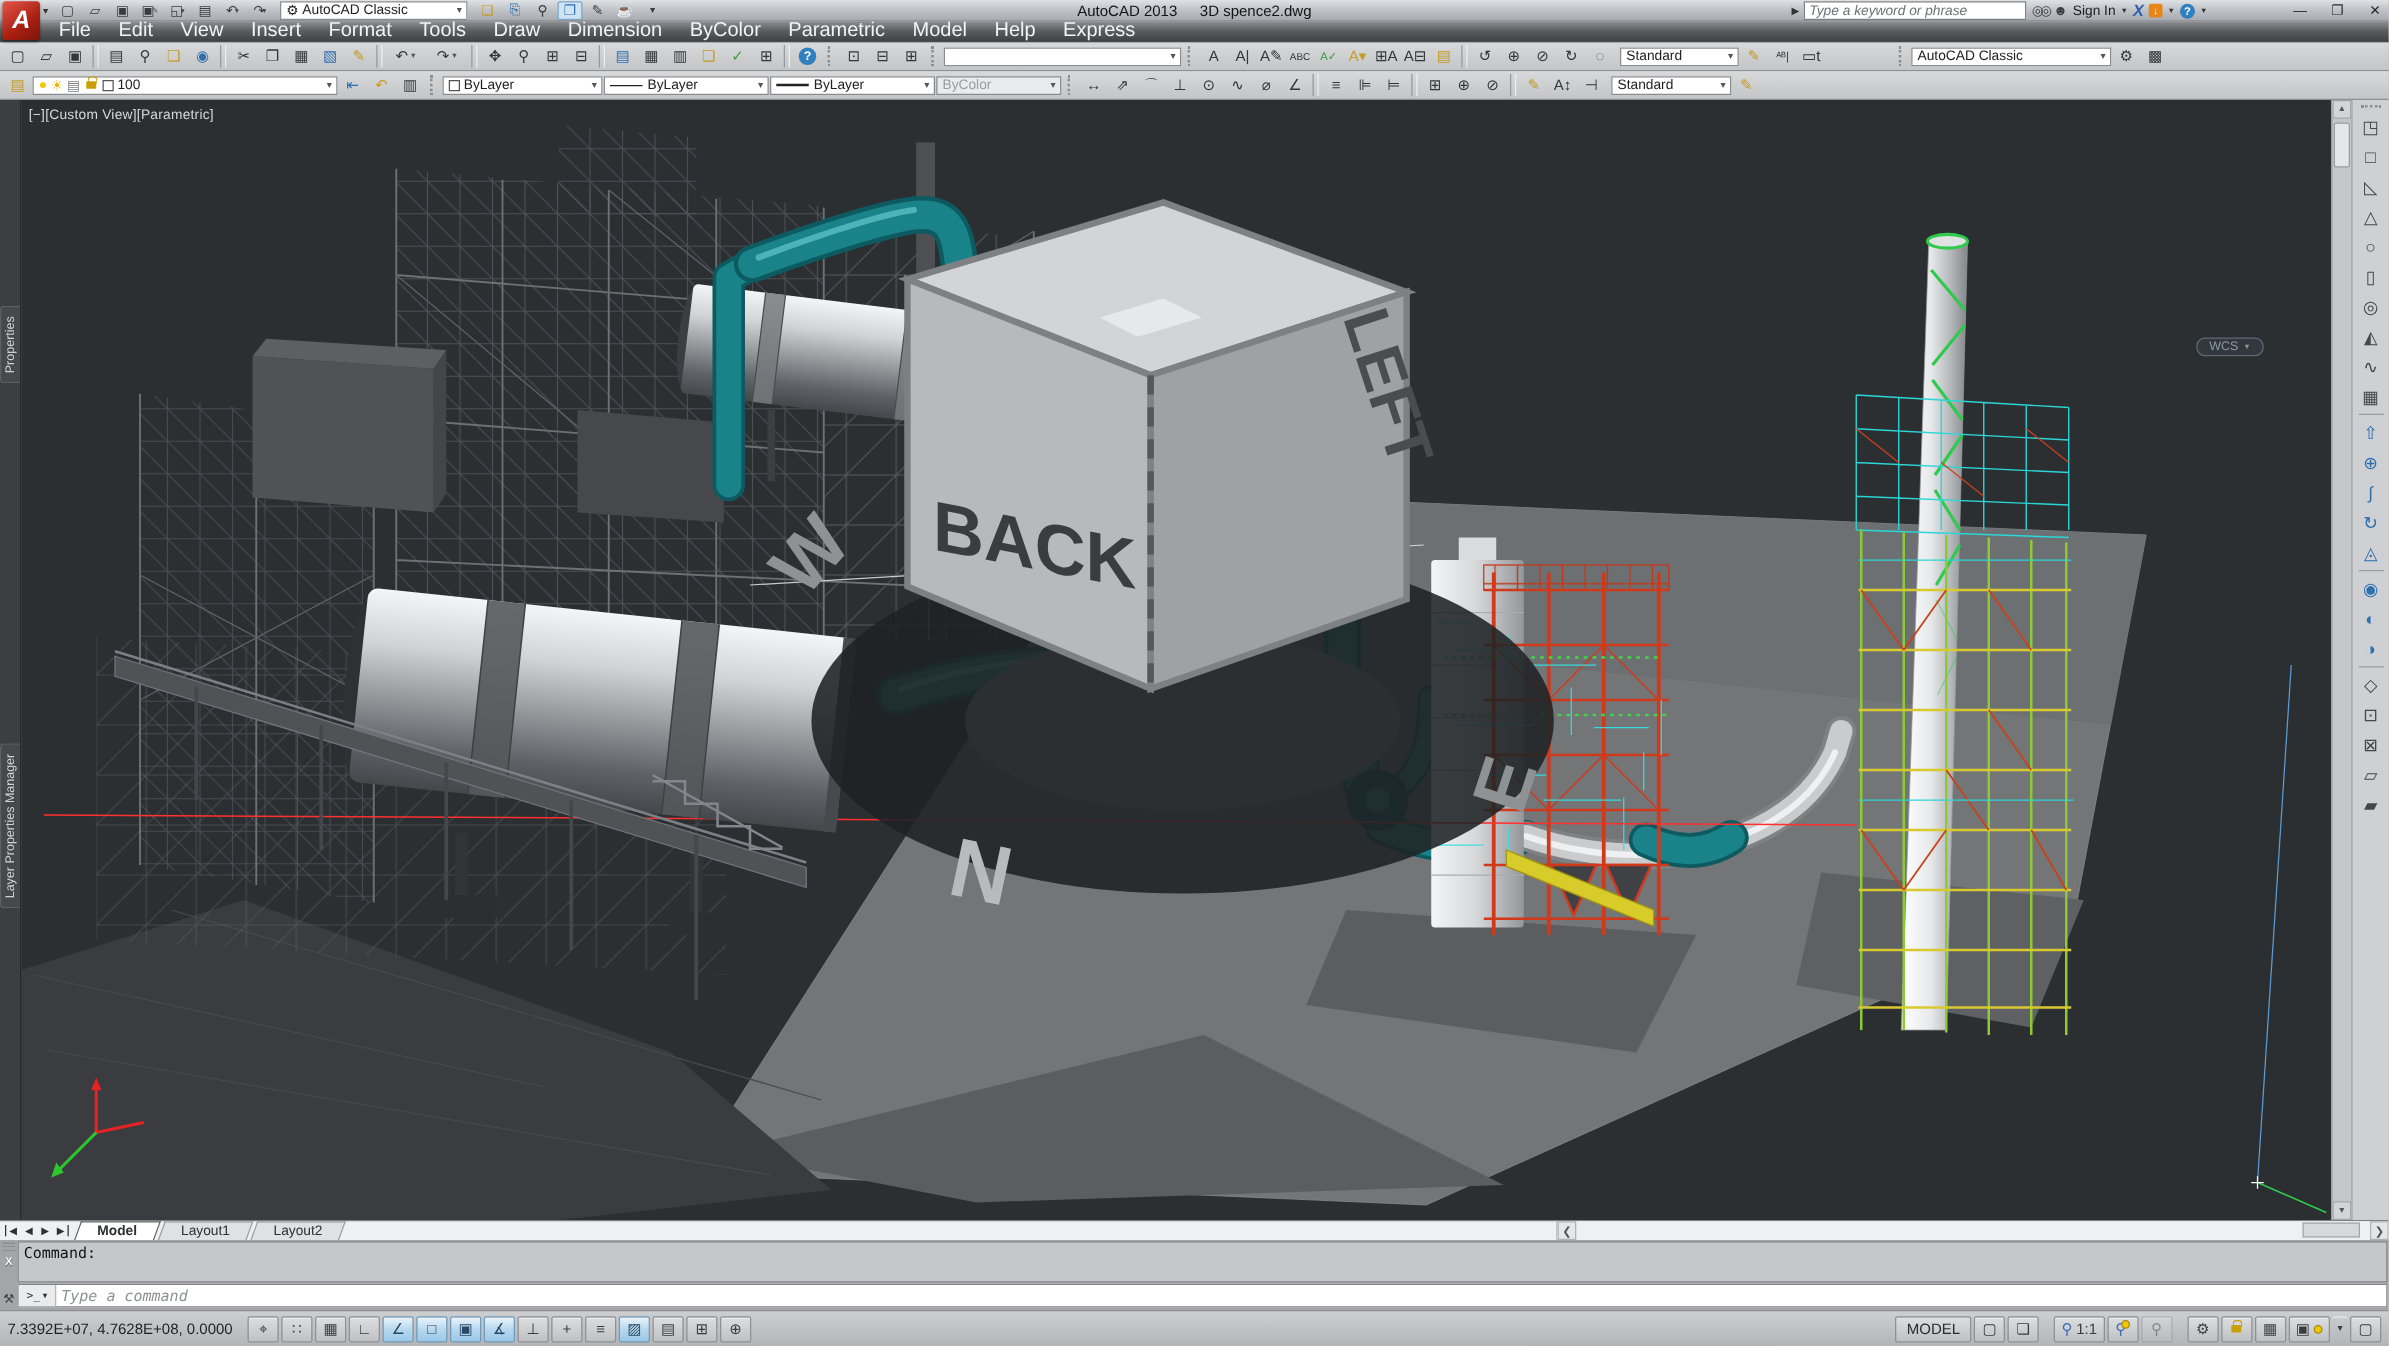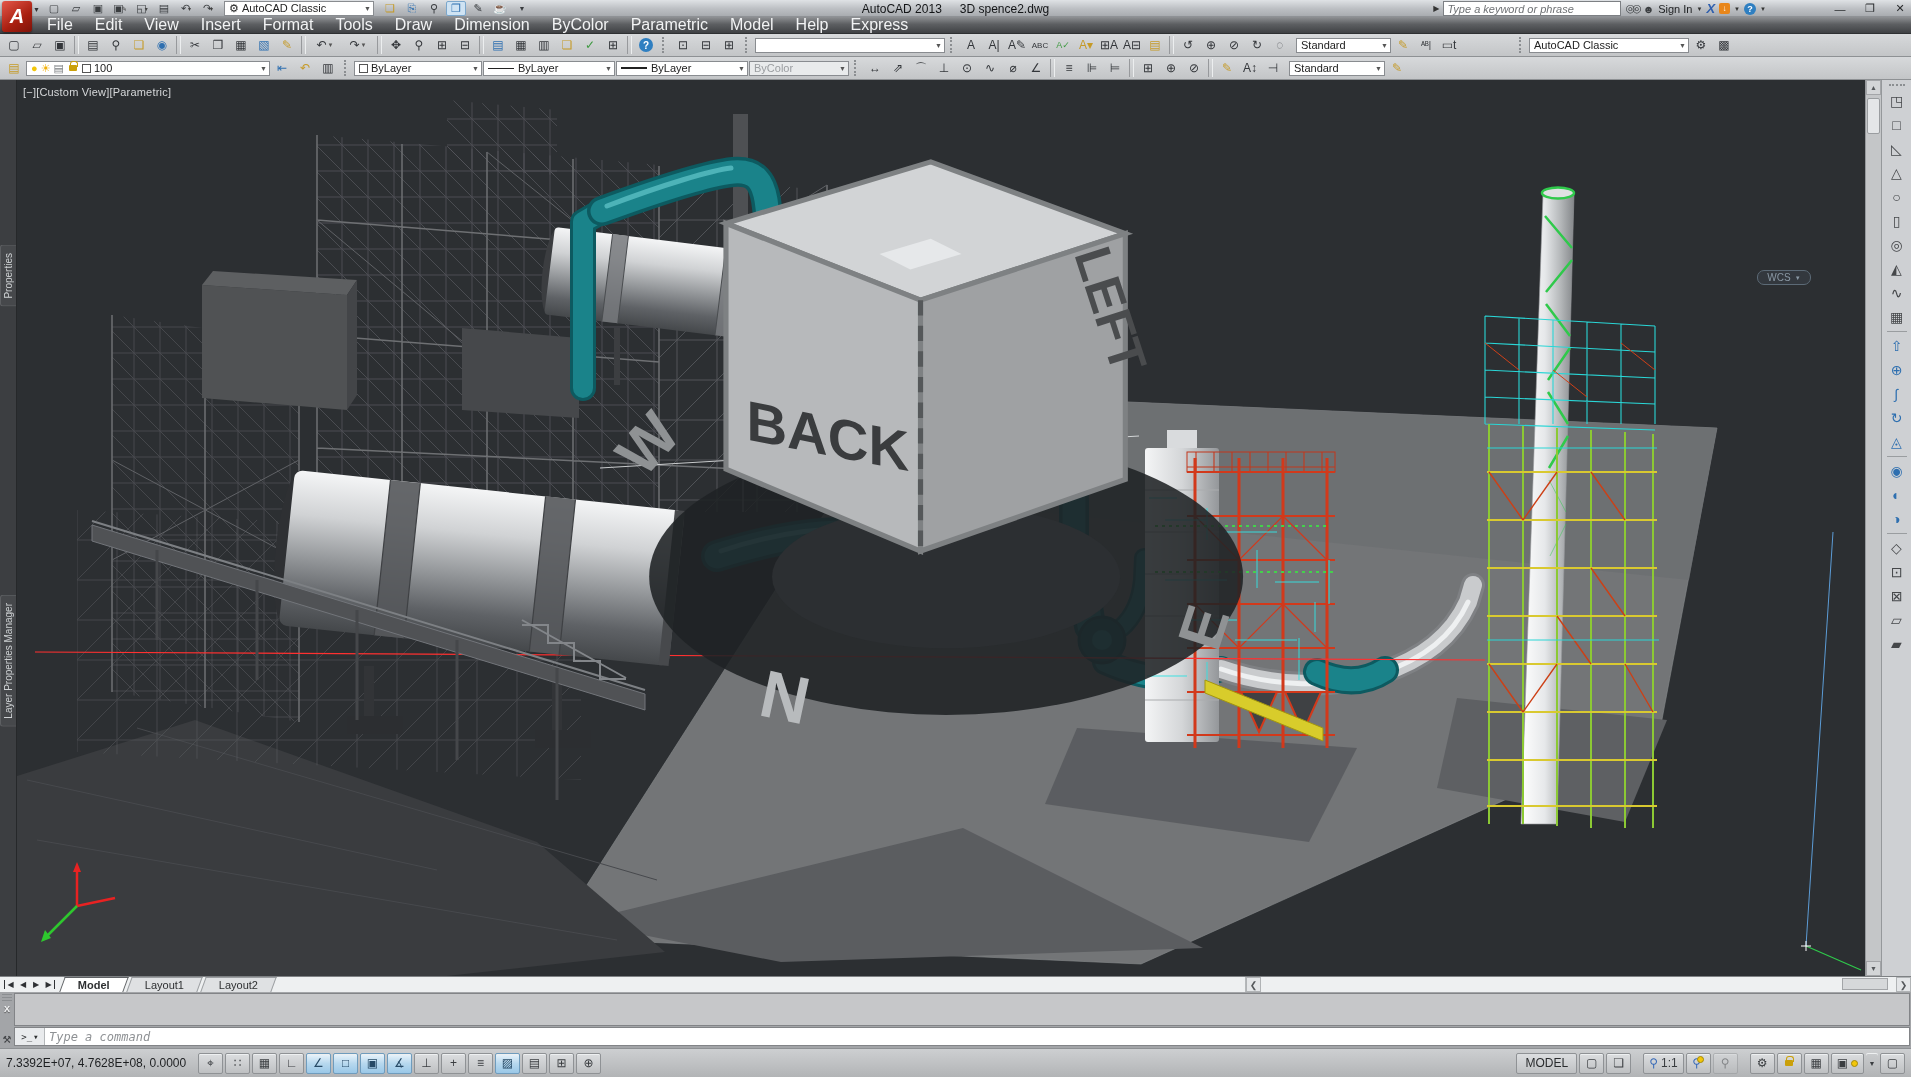--- a/index.html
+++ b/index.html
@@ -587,20 +587,21 @@
   </div>
 
   <div class="cmdwin">
     <div class="cmd-strip">
       <div class="cmd-grip"></div>
       <div class="cmd-x">X</div>
       <div class="cmd-tool">⚒</div>
     </div>
     <div class="cmd-body">
       <div class="cmd-history">
+        <div>Command:</div>
       </div>
       <div class="cmd-inputrow">
         <div class="cmd-prompt">
             <span>&gt;_</span>
             <span class="c">▼</span>
           </div>
         <input class="cmd-input" placeholder="Type a command" style="">
       </div>
     </div>
   </div>

